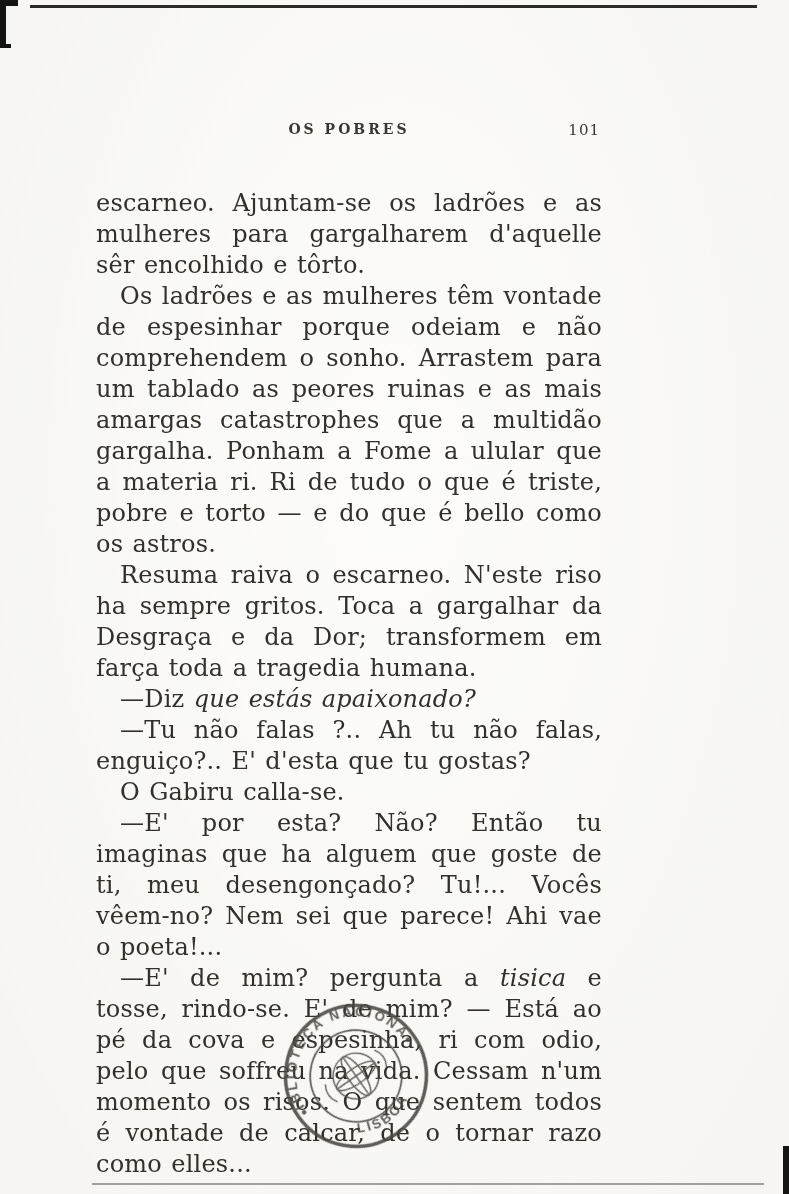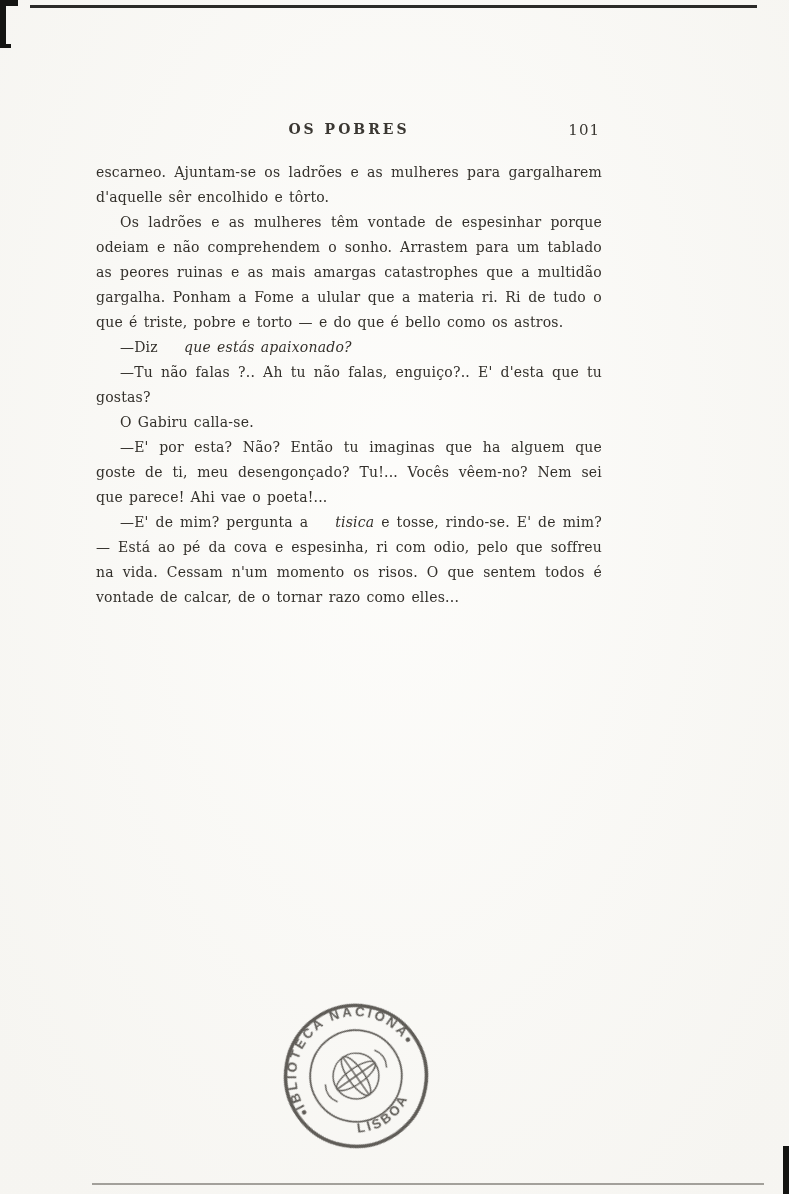--- a/index.html
+++ b/index.html
@@ -39,29 +39,29 @@
     position:absolute;left:0;right:0;text-align:center;
     font-size:14px;font-weight:bold;letter-spacing:3px;
   }
   .page-number{
     position:absolute;right:2px;top:0;
     font-size:15px;font-weight:normal;letter-spacing:1px;
   }
 
   
   .text-block{
-    position:absolute;left:96px;top:160px;width:506px;
+    position:absolute;left:96px;top:188px;width:506px;
     color:var(--ink);
-    font-size:14px;line-height:25px;
+    font-size:24px;line-height:31px;
     text-align:justify;
     letter-spacing:.2px;word-spacing:1.5px;
   }
   .text-block p{margin:0;}
   .text-block p.indent{text-indent:24px;}
-  .it{font-style:italic;margin-left:20px;}
+  .it{font-style:italic;}
 
   
   .stamp-wrap{
     position:absolute;left:268px;top:988px;width:176px;height:176px;
     transform:rotate(-35deg);
     opacity:.88;
     filter:blur(.2px);
   }
   .stamp-wrap svg{width:100%;height:100%;display:block;}
   .stamp-text{
@@ -83,20 +83,21 @@
   <div class="art right-bar"></div>
 
   <header class="page-header">
     <span class="running-title">OS POBRES</span>
     <span class="page-number">101</span>
   </header>
 
   <main class="text-block" id="text-block">
       <p class=""><span>escarneo. Ajuntam-se os ladrões e as mulheres para gargalharem d'aquelle sêr encolhido e tôrto.</span></p>
       <p class="indent"><span>Os ladrões e as mulheres têm vontade de espesinhar porque odeiam e não comprehendem o sonho. Arrastem para um tablado as peores ruinas e as mais amargas catastrophes que a multidão gargalha. Ponham a Fome a ulular que a materia ri. Ri de tudo o que é triste, pobre e torto — e do que é bello como os astros.</span></p>
+      <p class="indent"><span>Resuma raiva o escarneo. N'este riso ha sempre gritos. Toca a gargalhar da Desgraça e da Dor; transformem em farça toda a tragedia humana.</span></p>
       <p class="indent"><span>—Diz </span><span class="it">que estás apaixonado?</span></p>
       <p class="indent"><span>—Tu não falas ?.. Ah tu não falas, enguiço?.. E' d'esta que tu gostas?</span></p>
       <p class="indent"><span>O Gabiru calla-se.</span></p>
       <p class="indent"><span>—E' por esta? Não? Então tu imaginas que ha alguem que goste de ti, meu desengonçado? Tu!... Vocês vêem-no? Nem sei que parece! Ahi vae o poeta!...</span></p>
       <p class="indent"><span>—E' de mim? pergunta a </span><span class="it">tisica</span><span> e tosse, rindo-se. E' de mim? — Está ao pé da cova e espesinha, ri com odio, pelo que soffreu na vida. Cessam n'um momento os risos. O que sentem todos é vontade de calcar, de o tornar razo como elles...</span></p>
     </main>
 
   <div class="stamp-wrap">
     <svg viewBox="0 0 200 200">
       <defs>

